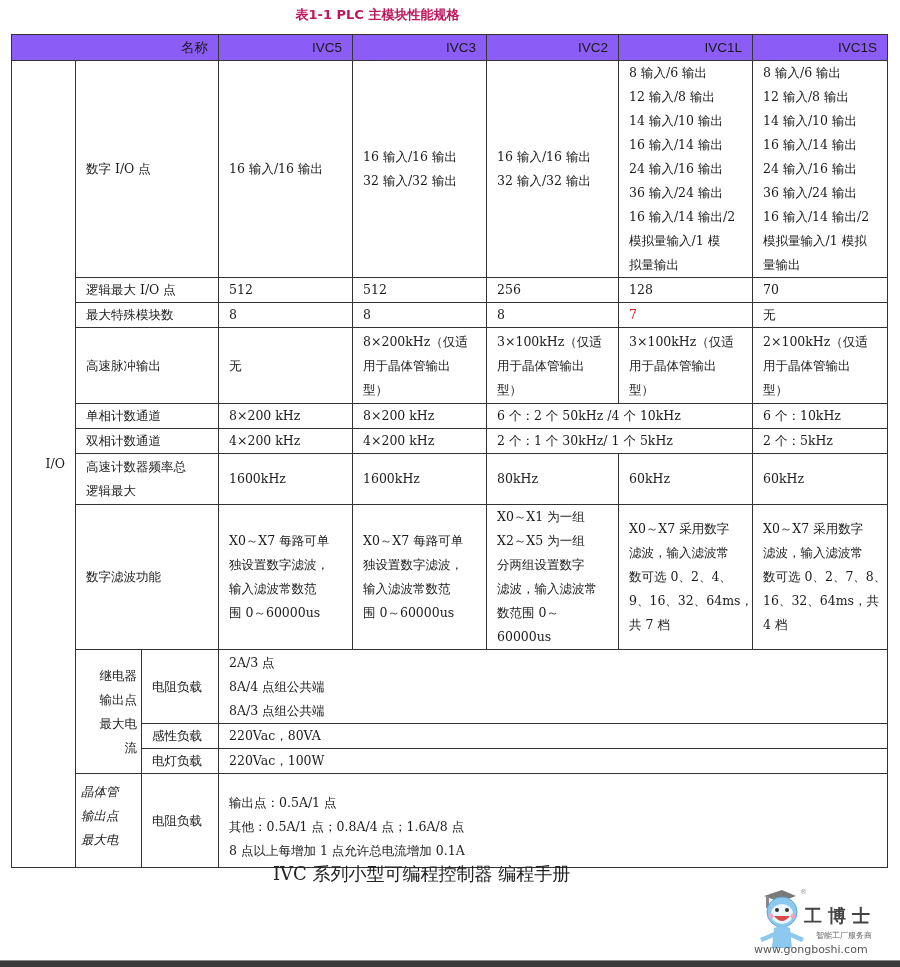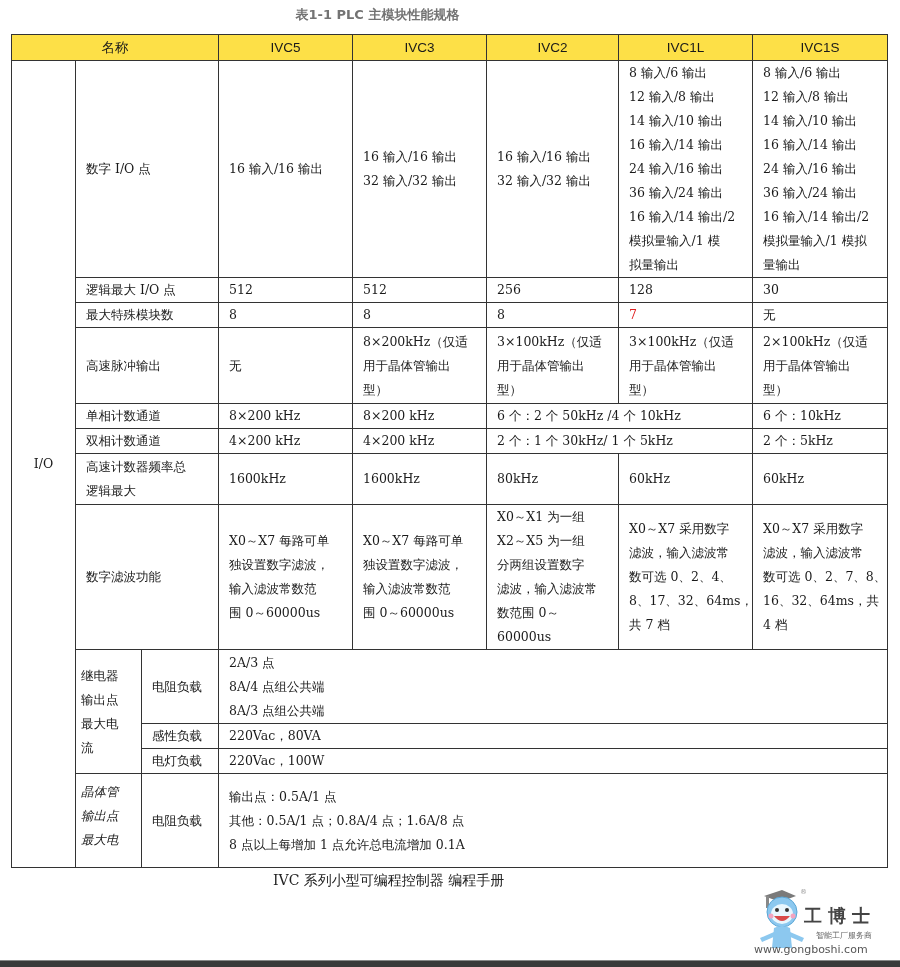--- a/index.html
+++ b/index.html
@@ -1,29 +1,29 @@
 <!DOCTYPE html>
 <html><head>
 <meta charset="utf-8">
 <style>
   html, body { margin:0; padding:0; }
   body { width:900px; height:967px; background:#ffffff; position:relative; overflow:hidden;
          font-family:"DejaVu Serif","Liberation Serif",serif; color:#1a1a1a; }
   .caption { position:absolute; top:6px; left:0; width:755px; text-align:center;
-             font-family:"DejaVu Sans","Liberation Sans",sans-serif; font-weight:bold; font-size:13px; color:#737373; }
+             font-family:"DejaVu Sans","Liberation Sans",sans-serif; font-weight:bold; font-size:13px; color:#be185d; }
   table.spec { position:absolute; top:34px; left:11px; border-collapse:collapse; table-layout:fixed;
                width:876px; font-size:12.5px; }
   table.spec td, table.spec th { border:1px solid #333; padding:0 10px; vertical-align:middle; line-height:24px;
                                  text-align:left; font-weight:normal; }
-  table.spec th { background:#fde047; text-align:center; font-family:"Liberation Sans","DejaVu Sans",sans-serif;
+  table.spec th { background:#8b5cf6; text-align:right; font-family:"Liberation Sans","DejaVu Sans",sans-serif;
                   font-size:13.5px; height:25px; line-height:25px; }
-  table.spec td.io { text-align:center; padding-left:10px; }
+  table.spec td.io { text-align:right; padding-left:10px; }
   .red { color:#e02020; }
   .line { display:block; white-space:nowrap; }
-  .footer-title { position:absolute; top:862px; left:273px; font-size:14px; color:#222;margin-top:10px; }
+  .footer-title { position:absolute; top:862px; left:273px; font-size:18px; color:#222; }
   .logo { position:absolute; left:752px; top:886px; width:140px; height:70px; }
   .bottom-bar { position:absolute; left:0; top:960px; width:900px; height:7px; background:#3a3a3a; border-top:1px solid #888; }
 </style>
 </head>
 <body>
 
 <div class="caption">表1-1   PLC 主模块性能规格</div>
 
 <table class="spec">
   <colgroup>
@@ -83,21 +83,21 @@
           <span class="line">量输出</span>
     </td>
   </tr>
 
   <tr style="height:24px">
     <td colspan="2">逻辑最大 I/O 点</td>
     <td>512</td>
     <td>512</td>
     <td>256</td>
     <td>128</td>
-    <td>30</td>
+    <td>70</td>
   </tr>
 
   <tr style="height:25px">
     <td colspan="2">最大特殊模块数</td>
     <td>8</td>
     <td>8</td>
     <td>8</td>
     <td class="red">7</td>
     <td>无</td>
   </tr>
@@ -176,34 +176,34 @@
           <span class="line">X2～X5 为一组</span>
           <span class="line">分两组设置数字</span>
           <span class="line">滤波，输入滤波常</span>
           <span class="line">数范围 0～</span>
           <span class="line">60000us</span>
         </td>
     <td>
           <span class="line">X0～X7 采用数字</span>
           <span class="line">滤波，输入滤波常</span>
           <span class="line">数可选 0、2、4、</span>
-          <span class="line">8、17、32、64ms，</span>
+          <span class="line">9、16、32、64ms，</span>
           <span class="line">共 7 档</span>
         </td>
     <td>
           <span class="line">X0～X7 采用数字</span>
           <span class="line">滤波，输入滤波常</span>
           <span class="line">数可选 0、2、7、8、</span>
           <span class="line">16、32、64ms，共</span>
           <span class="line">4 档</span>
         </td>
   </tr>
 
   <tr style="height:74px">
-    <td rowspan="3" style="padding-left:5px;padding-right:4px;">
+    <td rowspan="3" style="padding-left:5px;padding-right:4px;text-align:right;">
           <span class="line">继电器</span>
           <span class="line">输出点</span>
           <span class="line">最大电</span>
           <span class="line">流</span>
         </td>
     <td style="padding-left:10px;">电阻负载</td>
     <td colspan="5">
           <span class="line">2A/3 点</span>
           <span class="line">8A/4 点组公共端</span>
           <span class="line">8A/3 点组公共端</span>
@@ -218,21 +218,21 @@
     <td colspan="5">220Vac，100W</td>
   </tr>
 
   <tr style="height:94px">
     <td style="padding-left:5px;padding-right:4px;vertical-align:top;padding-top:6px;font-style:italic;">
           <span class="line">晶体管</span>
           <span class="line">输出点</span>
           <span class="line">最大电</span>
         </td>
     <td>电阻负载</td>
-    <td colspan="5" style="vertical-align:bottom;padding-bottom:10px;">
+    <td colspan="5" style="vertical-align:bottom;padding-bottom:4px;">
           <span class="line">输出点：0.5A/1 点</span>
           <span class="line">其他：0.5A/1 点；0.8A/4 点；1.6A/8 点</span>
           <span class="line">8 点以上每增加 1 点允许总电流增加 0.1A</span>
         </td>
   </tr>
 </tbody>
   </table>
 
 <div class="footer-title">IVC 系列小型可编程控制器    编程手册</div>
 

